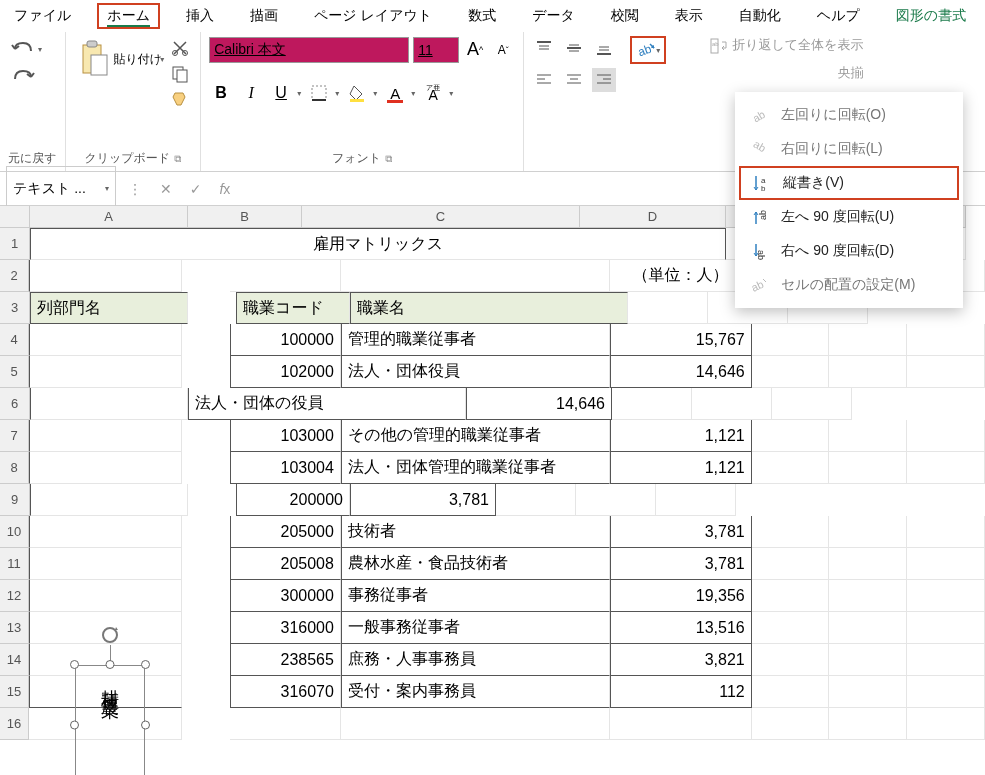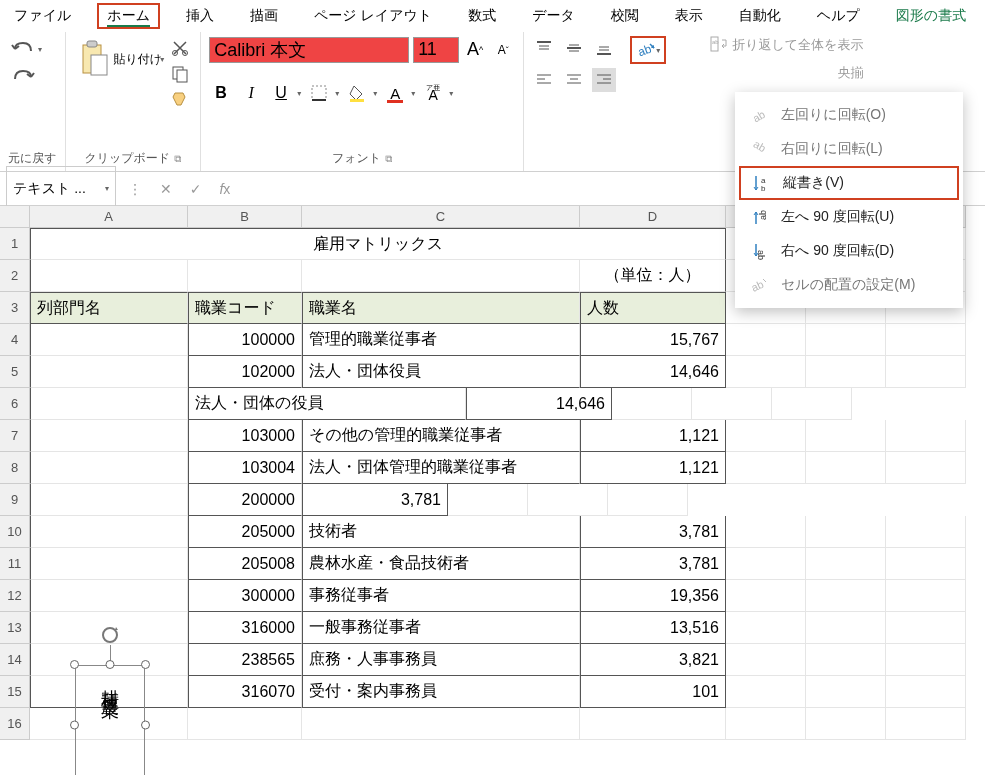--- a/index.html
+++ b/index.html
@@ -23,31 +23,31 @@
 .icon-btn svg { display: block; }
 
 .undo-col { display: flex; flex-direction: column; gap: 2px; }
 .undo-row { display: flex; align-items: center; }
 
 .clipboard-col { display: flex; align-items: center; }
 .clipboard-side { display: flex; flex-direction: column; gap: 2px; }
 
 .font-row1 { display: flex; align-items: center; gap: 4px; margin-bottom: 14px; }
 .font-row2 { display: flex; align-items: center; gap: 6px; }
-.font-select { border: 1px solid #999; height: 26px; font-size: 18px; padding: 2px 4px; background: #ef4444; }
+.font-select { border: 1px solid #999; height: 26px; font-size: 14px; padding: 2px 4px; background: #be185d; text-decoration: underline; }
 .font-name { width: 200px; }
 .font-size { width: 46px; }
 .chev { font-size: 8px; color: #666; margin-left: -2px; }
 
 .align-grid { display: flex; flex-direction: column; gap: 8px; }
 .align-row { display: flex; gap: 6px; }
 
 .orient-btn { border: 2px solid #d04020; padding: 2px 4px; display: flex; align-items: center; gap: 2px; }
 
-.wrap-btn { display: flex; align-items: flex-start; gap: 4px; color: #999; font-size: 13px; }
+.wrap-btn { display: flex; align-items: flex-end; gap: 4px; color: #999; font-size: 13px; }
 
 
 .dropdown { position: absolute; left: 735px; top: 92px; width: 228px; background: #fff; box-shadow: 0 4px 14px rgba(0,0,0,0.25); padding: 6px 0; z-index: 10; }
 .dropdown-item { display: flex; align-items: center; gap: 12px; padding: 8px 14px; cursor: pointer; color: #777; font-size: 14px; }
 .dropdown-item.enabled { color: #222; }
 .dropdown-item.highlighted { border: 2px solid #d04020; margin: 0 4px; padding: 6px 10px; }
 .dropdown-item .dd-icon { width: 20px; display: flex; justify-content: center; }
 
 
 .formula-bar { display: flex; align-items: center; height: 34px; border-bottom: 1px solid #d0d0d0; padding: 2px 6px; gap: 6px; }
@@ -60,21 +60,21 @@
 .col-headers { display: flex; }
 .corner { width: 30px; height: 22px; background: #f0f0f0; border-right: 1px solid #ccc; border-bottom: 1px solid #ccc; }
 .colh { background: #f0f0f0; border-right: 1px solid #ccc; border-bottom: 1px solid #ccc; text-align: center; font-size: 13px; color: #555; height: 22px; line-height: 22px; }
 .colA { width: 158px; } .colB { width: 114px; } .colC { width: 278px; } .colD { width: 146px; }
 .colE { width: 80px; } .colF { width: 80px; } .colG { width: 80px; }
 
 .rows { }
 .row { display: flex; }
 .rowh { width: 30px; background: #f0f0f0; border-right: 1px solid #ccc; border-bottom: 1px solid #ccc; text-align: center; font-size: 13px; color: #555; display: flex; align-items: center; justify-content: center; }
 .cell { border-right: 1px solid #e5e5e5; border-bottom: 1px solid #e5e5e5; padding: 4px 6px; font-size: 16px; display: flex; align-items: center; overflow: hidden; white-space: nowrap; }
-.cA { width: 158px; } .cB { width: 114px; } .cC { width: 278px; } .cD { width: 146px; }
+.cA { width: 158px; } .cB { width: 114px; margin-left: 48px; } .cC { width: 278px; } .cD { width: 146px; }
 .cE { width: 80px; } .cF { width: 80px; } .cG { width: 80px; }
 
 .r-tall { height: 32px; }
 .r-tall .rowh, .r-tall .cell { height: 32px; }
 
 .tbl-border-b { border-bottom: 1px solid #555 !important; }
 .tbl-border-t { border-top: 1px solid #555 !important; }
 .tbl-border-l { border-left: 1px solid #555 !important; }
 .tbl-border-r { border-right: 1px solid #555 !important; }
 .hdr-cell { background: #e8efdc; }
@@ -420,21 +420,20 @@
         <div class="cell cD txt-center tbl-border-r">（単位：人）</div>
         <div class="cell cE"></div>
         <div class="cell cF"></div>
         <div class="cell cG"></div>
       </div>
       <div class="row r-tall">
         <div class="rowh">3</div>
         <div class="cell cA hdr-cell tbl-border-l tbl-border-t tbl-border-b">列部門名</div>
         <div class="cell cB hdr-cell tbl-border-l tbl-border-t tbl-border-b">職業コード</div>
         <div class="cell cC hdr-cell tbl-border-l tbl-border-t tbl-border-b">職業名</div>
-        <div class="cell cD hdr-cell tbl-border-l tbl-border-r tbl-border-t tbl-border-b">人数</div>
         <div class="cell cE"></div>
         <div class="cell cF"></div>
         <div class="cell cG"></div>
       </div>
       <div class="row r-tall">
         <div class="rowh">4</div>
         <div class="cell cA tbl-border-l"></div>
         <div class="cell cB txt-right tbl-border-l tbl-border-b">100000</div>
         <div class="cell cC tbl-border-l tbl-border-b">管理的職業従事者</div>
         <div class="cell cD txt-right tbl-border-l tbl-border-r tbl-border-b">15,767</div>
@@ -538,21 +537,21 @@
         <div class="cell cD txt-right tbl-border-l tbl-border-r tbl-border-b">3,821</div>
         <div class="cell cE"></div>
         <div class="cell cF"></div>
         <div class="cell cG"></div>
       </div>
       <div class="row r-tall">
         <div class="rowh">15</div>
         <div class="cell cA tbl-border-l tbl-border-b"></div>
         <div class="cell cB txt-right tbl-border-l tbl-border-b">316070</div>
         <div class="cell cC tbl-border-l tbl-border-b">受付・案内事務員</div>
-        <div class="cell cD txt-right tbl-border-l tbl-border-r tbl-border-b">101</div>
+        <div class="cell cD txt-right tbl-border-l tbl-border-r tbl-border-b">112</div>
         <div class="cell cE"></div>
         <div class="cell cF"></div>
         <div class="cell cG"></div>
       </div>
       <div class="row r-tall">
         <div class="rowh">16</div>
         <div class="cell cA"></div>
         <div class="cell cB"></div>
         <div class="cell cC"></div>
         <div class="cell cD"></div>

